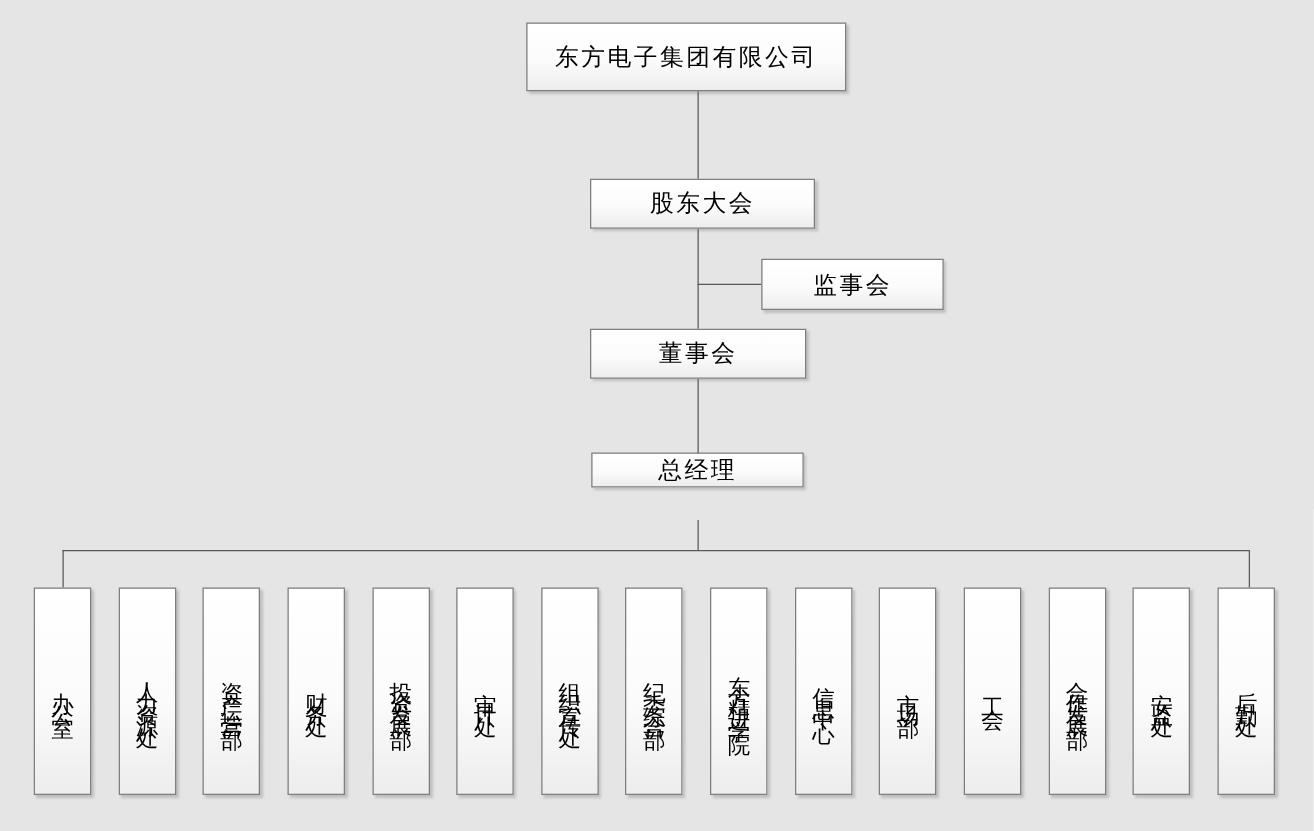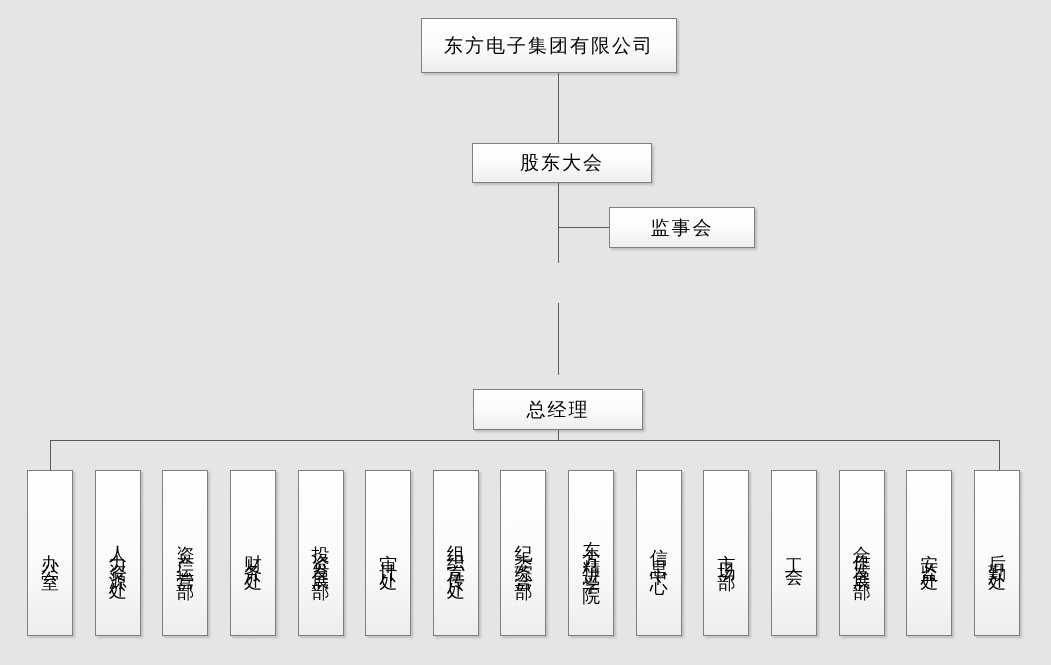--- a/index.html
+++ b/index.html
@@ -22,21 +22,21 @@
     align-items: center;
     justify-content: center;
     font-size: 19px;
     letter-spacing: 2px;
     white-space: nowrap;
   }
   .node.company      { left: 421px; top: 18px;  width: 256px; height: 55px; font-size: 19px; }
   .node.shareholders { left: 472px; top: 143px; width: 180px; height: 40px; }
   .node.supervisory  { left: 609px; top: 207px; width: 146px; height: 41px; }
   .node.board        { left: 472px; top: 263px; width: 173px; height: 40px; }
-  .node.gm           { left: 473px; top: 389px; width: 170px; height: 41px; }
+  .node.gm           { left: 473px; top: 362px; width: 170px; height: 28px; }
 
   .line { position: absolute; background: #595959; }
   .line.v { width: 1px; }
   .line.h { height: 1px; }
 
   .dept-row {
     position: absolute;
     left: 27px; top: 470px;
     width: 993px; height: 166px;
     display: flex;
@@ -67,20 +67,21 @@
   <div class="line h" style="left:558px; top:227px; width:51px;"></div>
   <div class="line v" style="left:558px; top:303px; height:72px;"></div>
   <div class="line v" style="left:558px; top:416px; height:24px;"></div>
   <div class="line h" style="left:50px;  top:440px; width:950px;"></div>
   <div class="line v" style="left:50px;  top:440px; height:30px;"></div>
   <div class="line v" style="left:999px; top:440px; height:30px;"></div>
 
   <div class="node company">东方电子集团有限公司</div>
   <div class="node shareholders">股东大会</div>
   <div class="node supervisory">监事会</div>
+  <div class="node board">董事会</div>
   <div class="node gm">总经理</div>
 
   <div class="dept-row">
     <div class="dept">办公室</div>
     <div class="dept">人力资源处</div>
     <div class="dept">资产运营部</div>
     <div class="dept">财务处</div>
     <div class="dept">投资发展部</div>
     <div class="dept">审计处</div>
     <div class="dept">组织宣传处</div>

